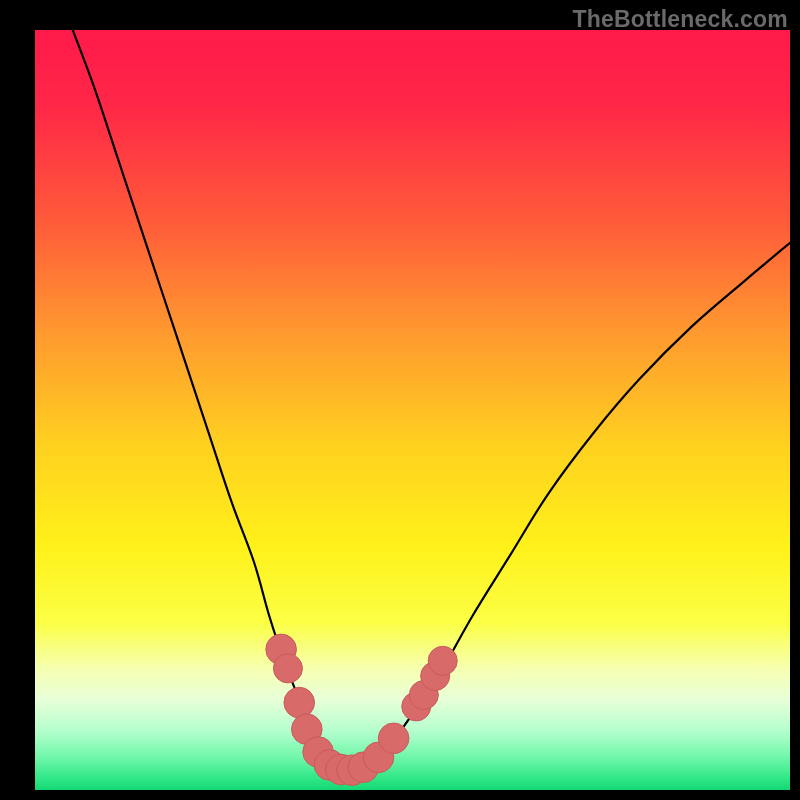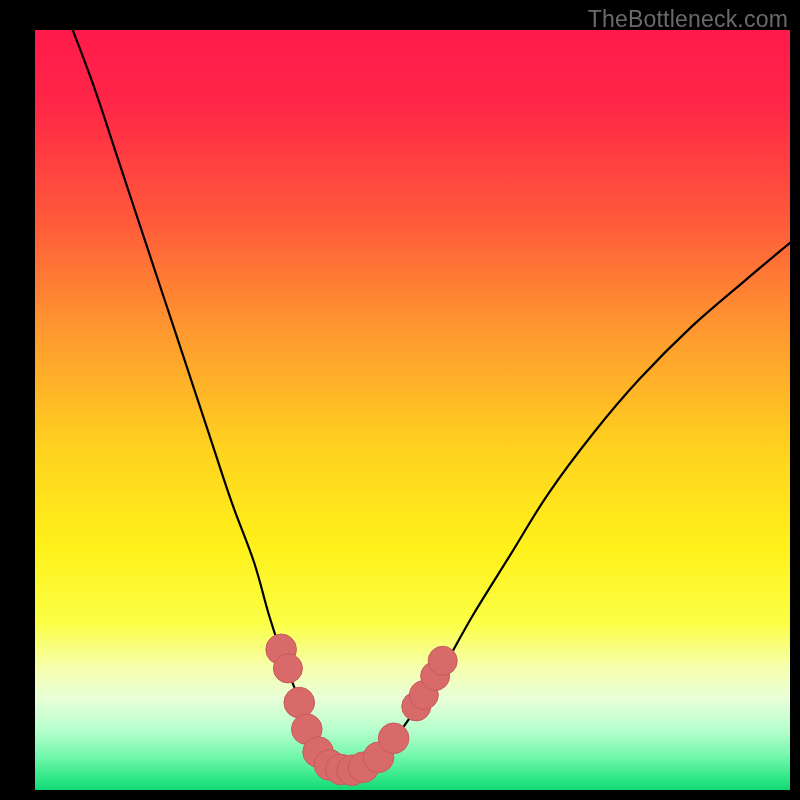--- a/index.html
+++ b/index.html
@@ -26,21 +26,21 @@
     width: 755px;
     height: 760px;
     overflow: hidden;
   }
   .watermark {
     position: absolute;
     top: 6px;
     right: 12px;
     color: #6a6a6a;
     font-size: 23px;
-    font-weight: 400;
+    font-weight: 700;
     letter-spacing: 0.2px;
     user-select: none;
   }
   svg { display: block; }
 </style>
 </head>
 <body>
 
 <div class="frame">
   <div class="plot">

